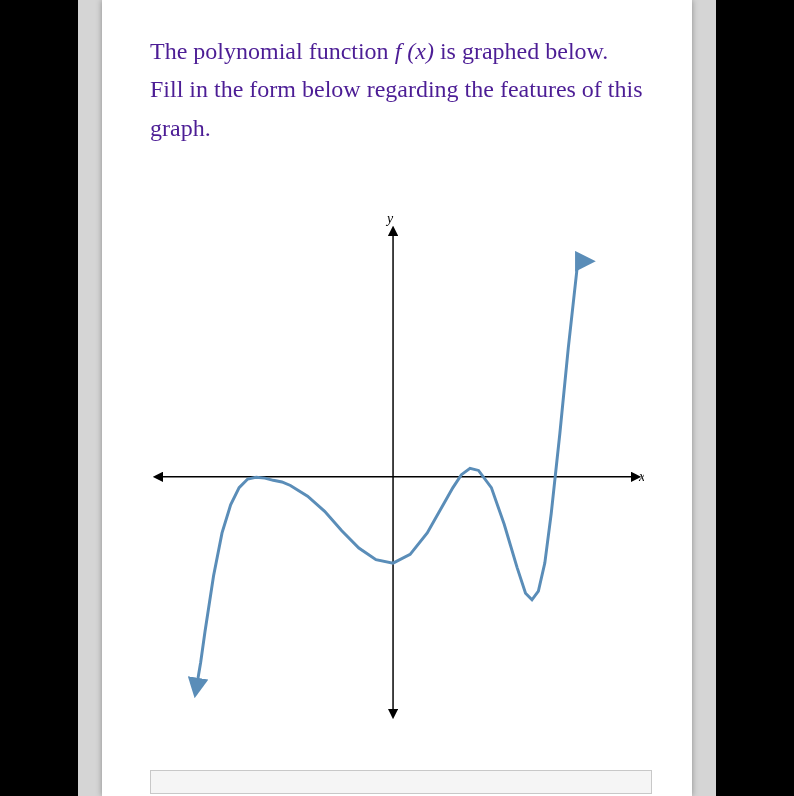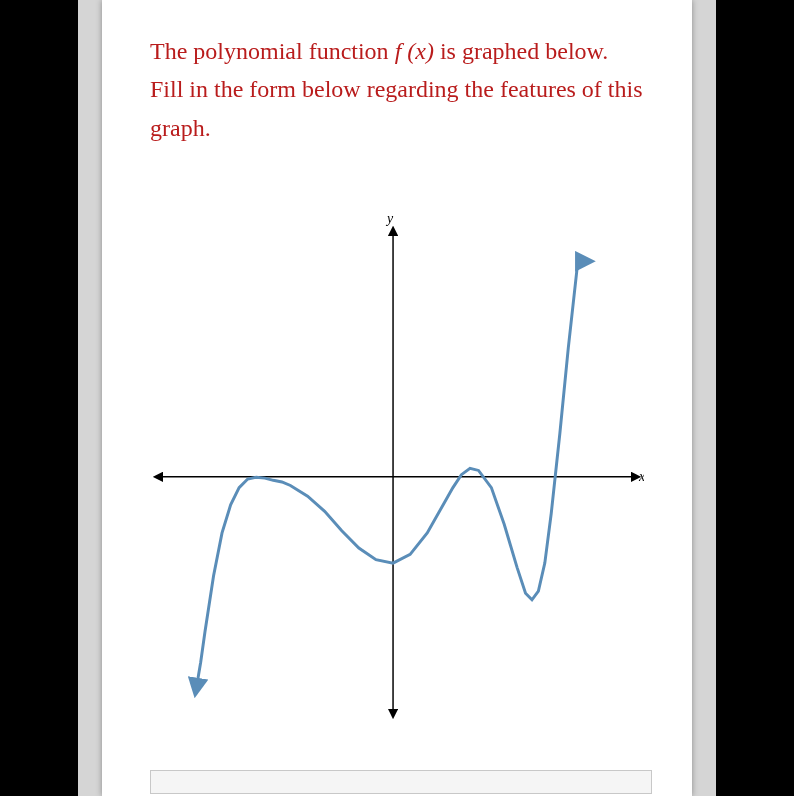--- a/index.html
+++ b/index.html
@@ -28,21 +28,21 @@
     background: #fff;
     box-shadow: 0 0 6px rgba(0,0,0,0.35);
   }
   .prompt {
     position: absolute;
     left: 48px;
     top: 32px;
     right: 48px;
     font-size: 24px;
     line-height: 1.6;
-    color: #b91c1c;
+    color: #4c1d95;
   }
   .prompt .fn { font-style: italic; }
   .chart-wrap {
     position: absolute;
     left: 48px;
     right: 48px;
     top: 195px;
     height: 540px;
   }
   .chart-wrap svg {

